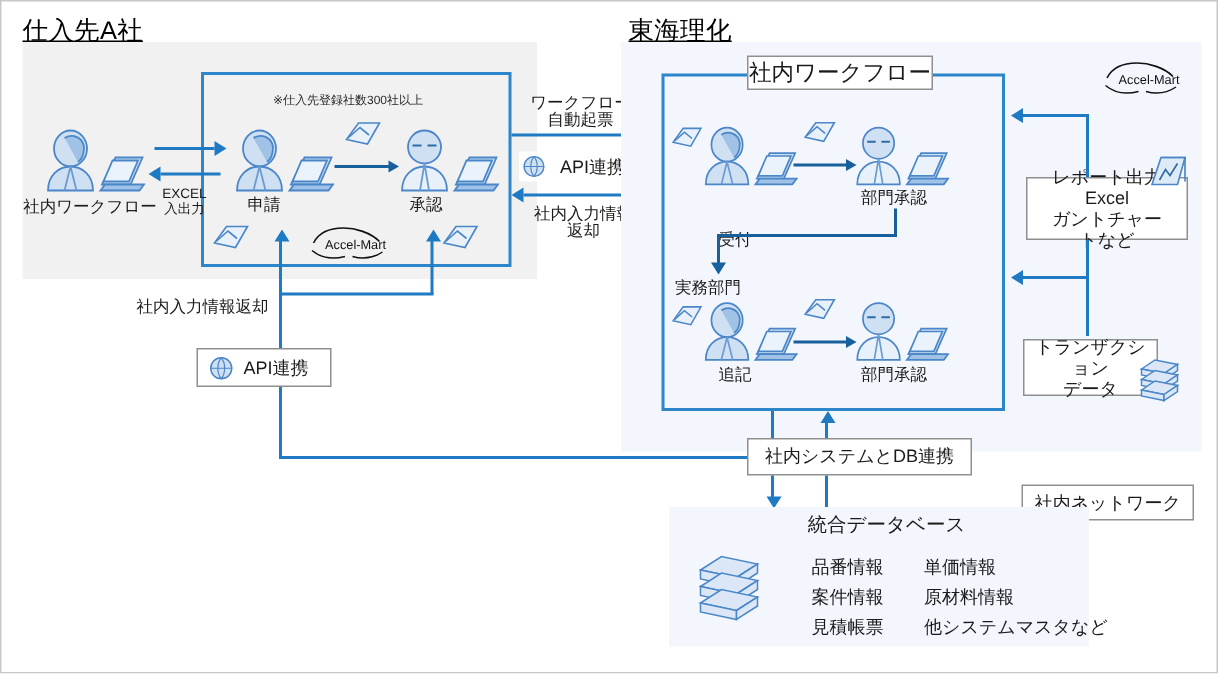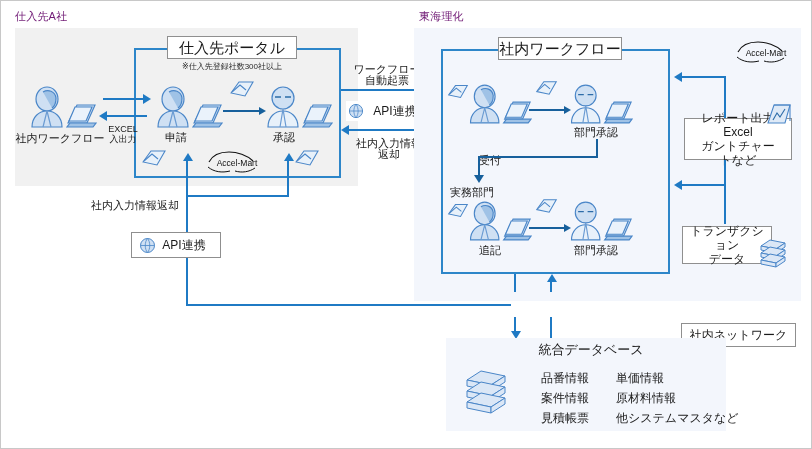--- a/index.html
+++ b/index.html
@@ -22,24 +22,25 @@
   .abs { position: absolute; box-sizing: border-box; }
 
   
   .region-gray {
     background: #f1f1f1;
   }
   .region-blue {
     background: #f3f6fc;
   }
   .region-title {
-    font-size: 11px;
-    color: #701a75;
+    font-size: 17px;
+    color: #000000;
     white-space: nowrap;
     letter-spacing: 0.2px;
+    text-decoration: underline;
   }
 
   
   .blue-frame {
     border: 2px solid #2d86c9;
     background: transparent;
   }
 
   
   .chip {
@@ -100,21 +101,20 @@
 <body>
 
 <div id="canvas">
 
   <div class="abs region-title" style="left:14px; top:8px;">仕入先A社</div>
 
   <div class="abs region-gray" style="left:14px; top:27px; width:343px; height:158px;"></div>
 
   <div class="abs blue-frame" style="left:133px; top:47px; width:207px; height:130px;"></div>
 
-  <div class="abs chip big" style="left:166px; top:35px; width:130px; height:23px;">仕入先ポータル</div>
 
   <div class="abs sub-note" style="left:166px; top:60px; width:130px;">※仕入先登録社数300社以上</div>
 
   <div class="abs" style="left:22px; top:84px;">
     <svg class="icon" width="74" height="44" viewBox="0 0 74 44">
       <g fill="none" stroke="#4a86c8" stroke-width="1.2">
         <ellipse cx="24" cy="14" rx="11" ry="12" fill="#cfe0f3"></ellipse>
         <path d="M9 42c0-10 7-16 15-16s15 6 15 16z" fill="#cfe0f3"></path>
         <path d="M20 7c5-3 12-1 13 6 0 4-1 8-4 10" fill="#9fc2e6"></path>
         <path d="M24 26l-4 16M24 26l4 16" stroke="#6a9bd2"></path>
@@ -406,20 +406,21 @@
         <path d="M3 23l9-6 15 3-9 6z"></path>
           <path d="M3 23v4l15 3v-4z"></path>
           <path d="M18 26l9-6v4l-9 6z"></path>
       </g>
     </svg>
   </div>
 
   <div class="abs ln ln-v" style="left:185px; top:257px; height:47px;"></div>
   <div class="abs ln ln-h" style="left:185px; top:303px; width:325px;"></div>
 
+  <div class="abs chip" style="left:497px; top:291px; width:150px; height:25px;">社内システムとDB連携</div>
 
   <div class="abs ln ln-v" style="left:513px; top:273px; height:18px;"></div>
   <div class="abs ln ln-v" style="left:549px; top:280px; height:11px;"></div>
   <div class="abs arrowhead arr-u" style="left:546px; top:273px;"></div>
 
   <div class="abs ln ln-v" style="left:513px; top:316px; height:15px;"></div>
   <div class="abs arrowhead arr-d" style="left:510px; top:330px;"></div>
   <div class="abs ln ln-v" style="left:549px; top:316px; height:22px;"></div>
 
   <div class="abs chip" style="left:680px; top:322px; width:115px; height:24px;">社内ネットワーク</div>

